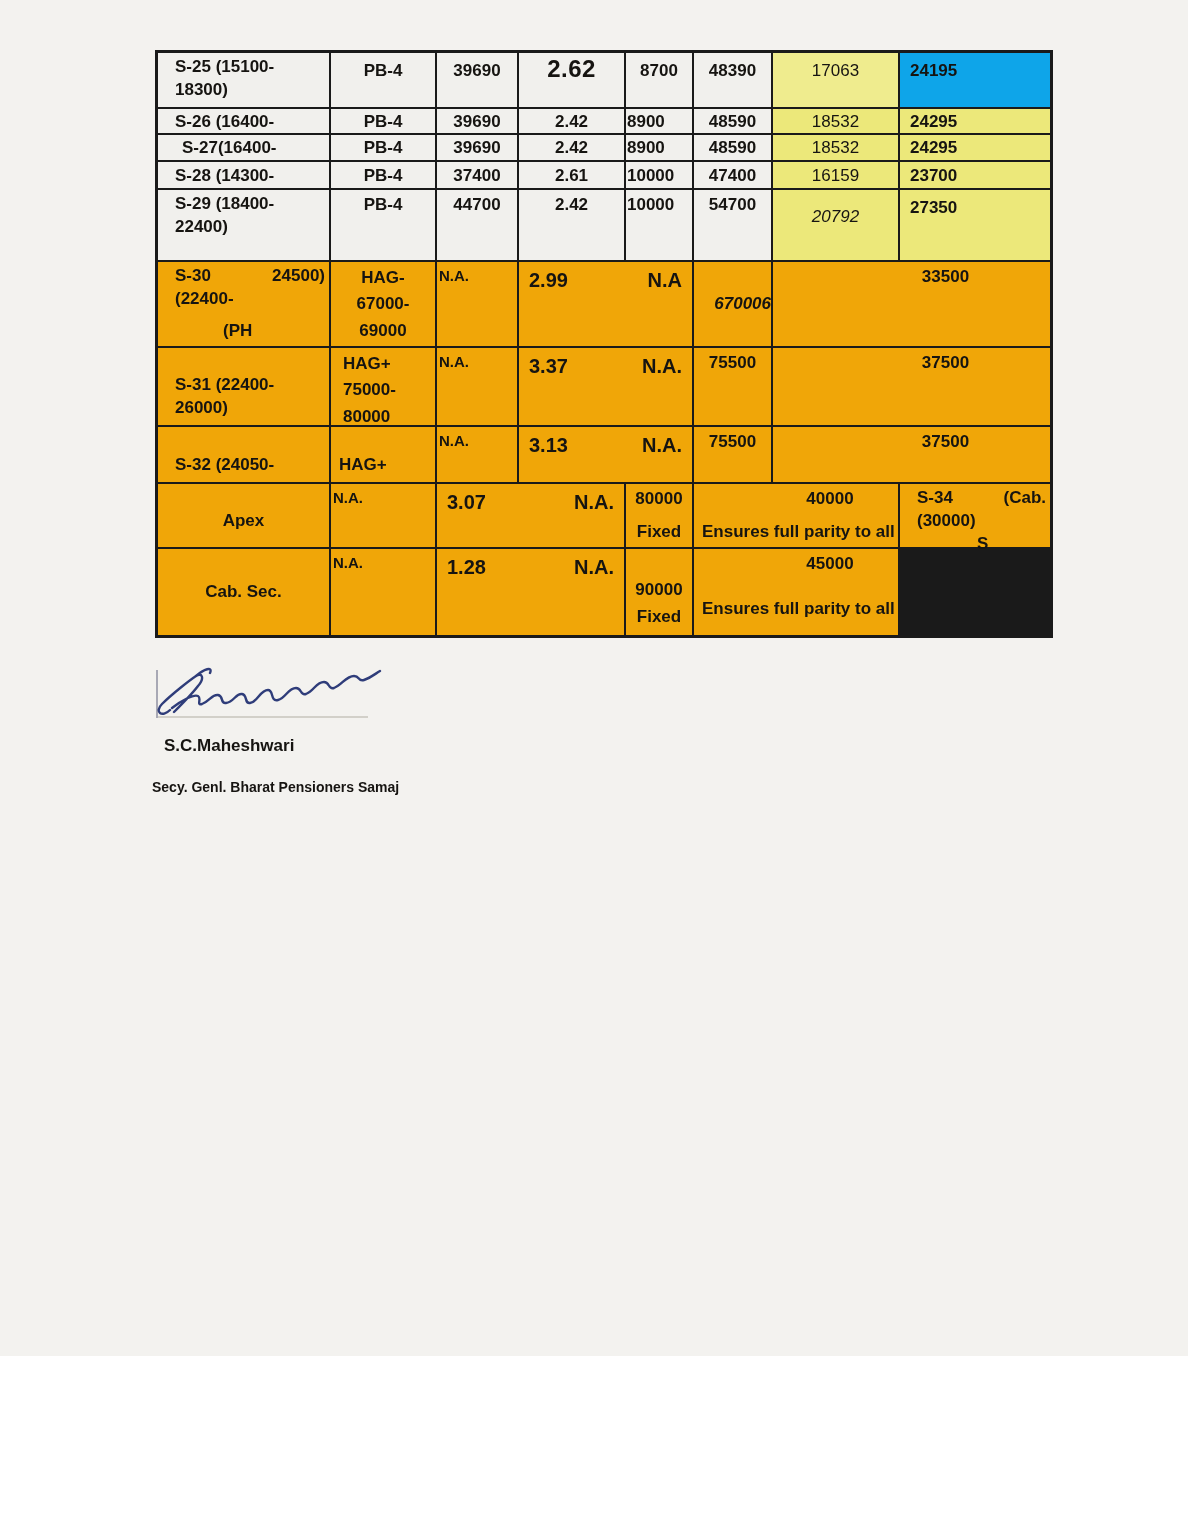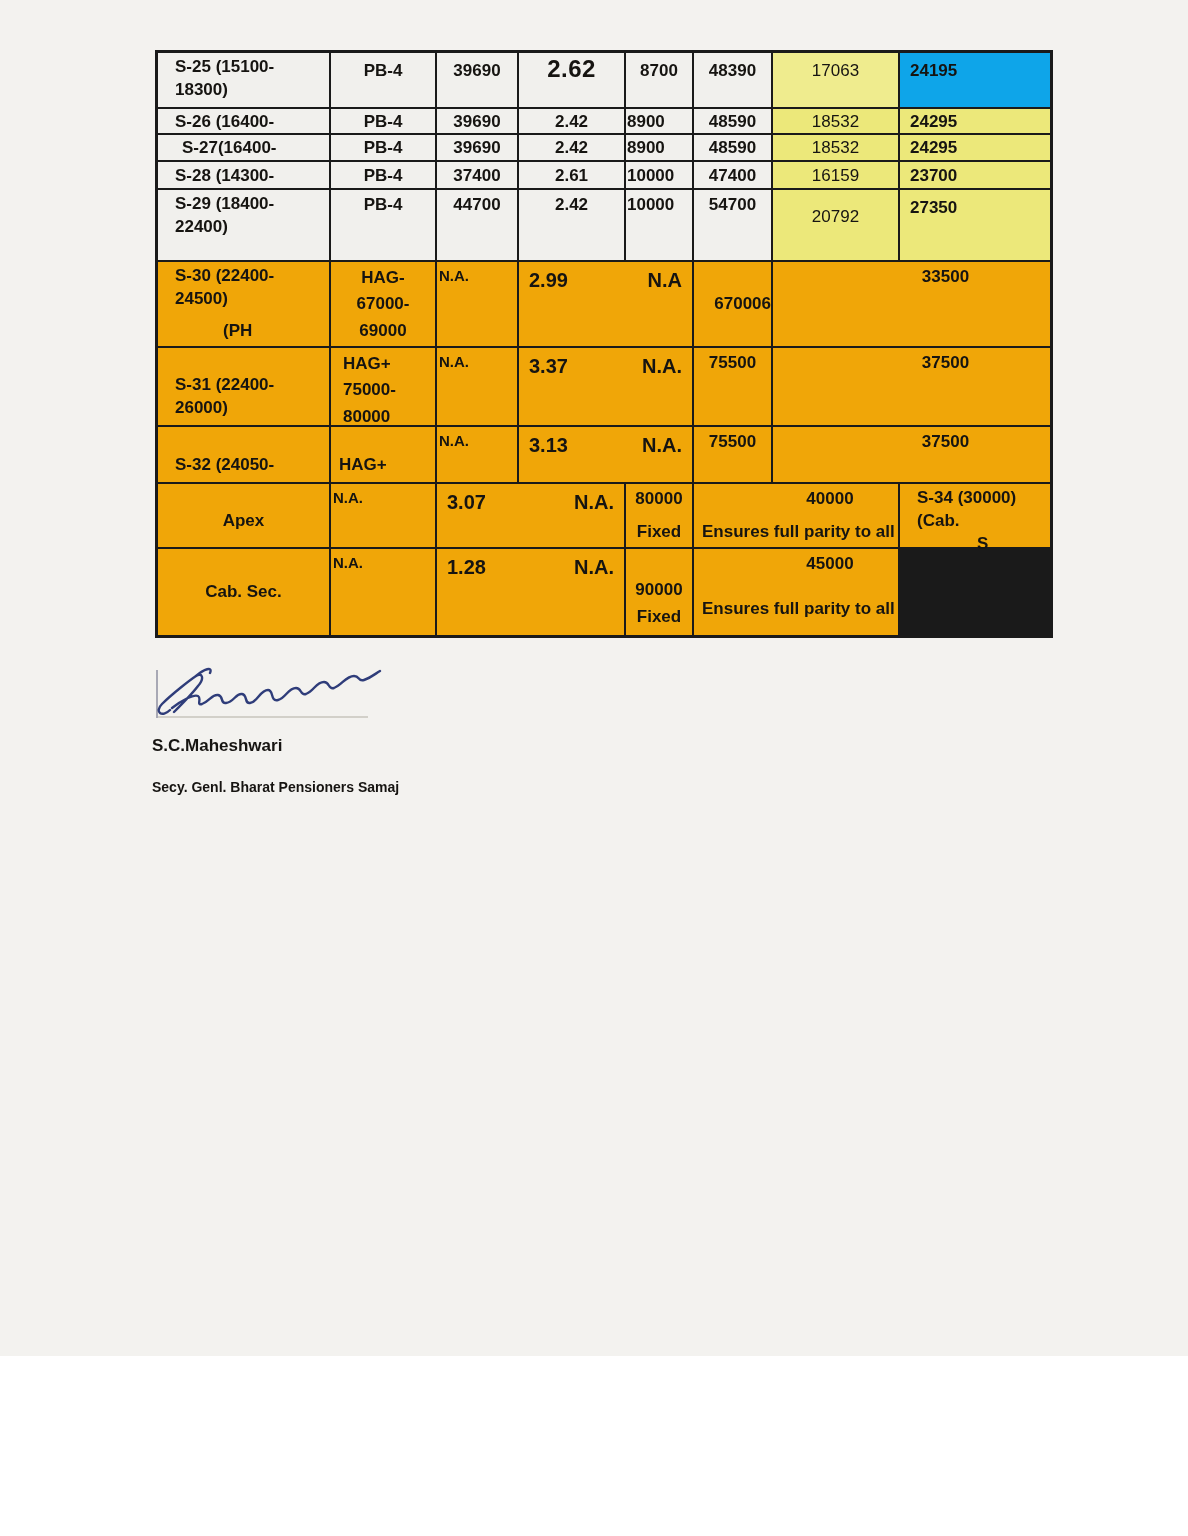--- a/index.html
+++ b/index.html
@@ -41,33 +41,33 @@
   .sb{justify-content:space-between;}
   .gp{align-items:flex-start; padding-left:1px;}
   .big{font-size:24px; line-height:1.1; letter-spacing:.5px;}
   .na{align-items:flex-start; padding-left:2px; font-size:15px;}
   .fr{flex-direction:row; justify-content:space-between; align-items:flex-start; padding:4px 10px 0 10px;}
   .f20{font-size:20px;}
   .span2{grid-column:span 2;}
   .ov{position:relative; align-items:center; padding-left:72px; font-size:17px;}
   .note{position:absolute; left:8px; bottom:3px; font-size:17px; white-space:nowrap;}
   .note2{bottom:14px;}
-  .midr{justify-content:center; align-items:flex-end; padding-right:0;}
+  .midr{justify-content:center; align-items:flex-end; padding-right:0;font-style:italic;}
   .pt4{padding-top:6px;}
   .pt10{padding-top:14px;}
-  .pt12{padding-top:15px;}
+  .pt12{padding-top:15px;font-style:italic;}
   .pl10{align-items:flex-start; padding-left:12px;}
   .pl6{align-items:flex-start; padding-left:8px;}
-  .grp{display:flex; flex-direction:column;}
+  .grp{display:flex; flex-direction:row;}
   .ph{margin-left:48px;}
   .sind{margin-left:60px;}
   .lh15{line-height:1.55;}
   
   .sig{position:absolute; left:152px; top:660px;}
-  .footer-name{position:absolute; left:152px; top:736px; font-weight:700; font-size:17px;}
+  .footer-name{position:absolute; left:164px; top:736px; font-weight:700; font-size:17px;}
   .footer-org{position:absolute; left:152px; top:779px; font-weight:700; font-size:14px;}
 </style>
 </head>
 <body>
 
 <div class="page">
 
   <div class="tbl">
 
     <div class="c scale">

